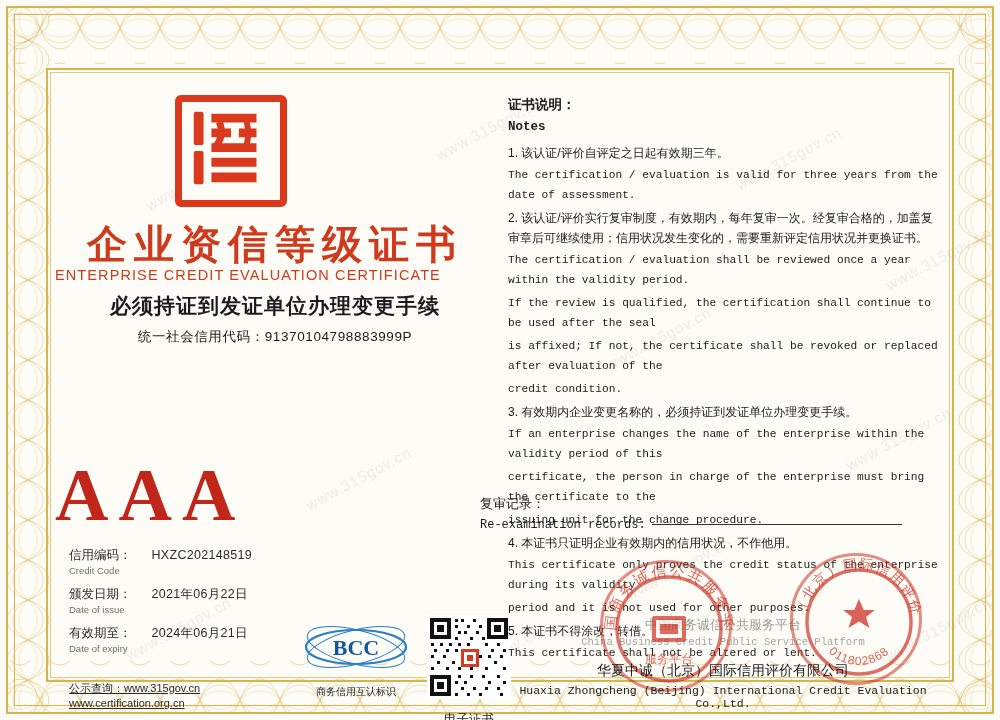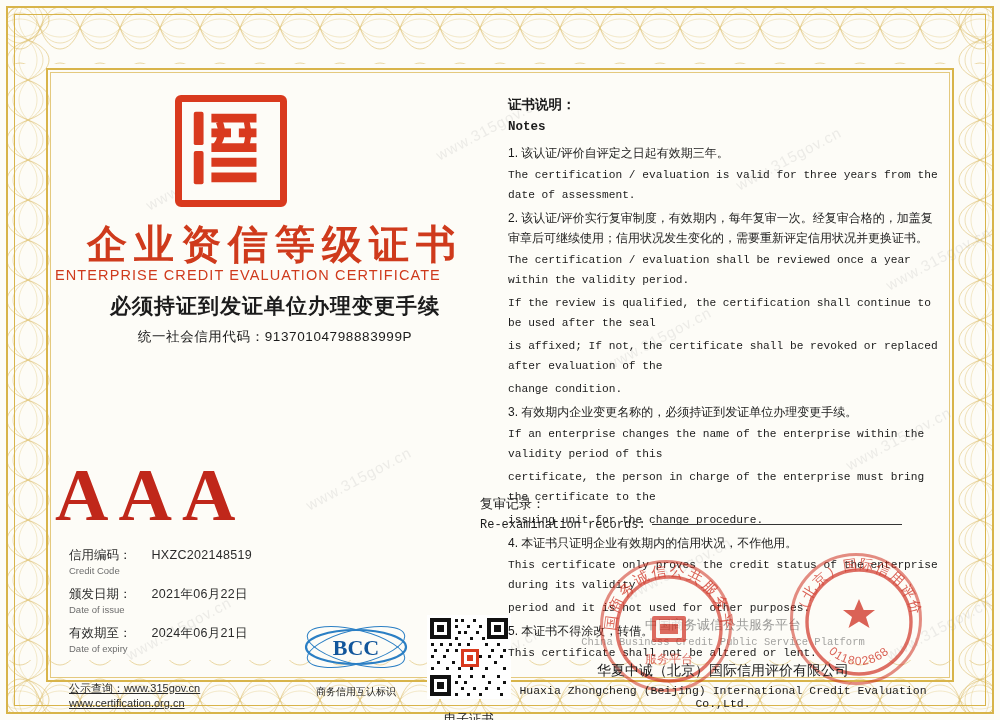--- a/index.html
+++ b/index.html
@@ -525,21 +525,21 @@
     <div class="notes-title-cn">证书说明：</div>
     <div class="notes-title-en">Notes</div>
 
     <div class="note-cn">1. 该认证/评价自评定之日起有效期三年。</div>
     <div class="note-en">The certification / evaluation is valid for three years from the date of assessment.</div>
 
     <div class="note-cn">2. 该认证/评价实行复审制度，有效期内，每年复审一次。经复审合格的，加盖复审章后可继续使用；信用状况发生变化的，需要重新评定信用状况并更换证书。</div>
     <div class="note-en">The certification / evaluation shall be reviewed once a year within the validity period.</div>
     <div class="note-en">If the review is qualified,  the certification shall continue to be used after the seal</div>
     <div class="note-en">is affixed; If not, the certificate shall be revoked or replaced after evaluation of the</div>
-    <div class="note-en">change condition.</div>
+    <div class="note-en">credit condition.</div>
 
     <div class="note-cn">3. 有效期内企业变更名称的，必须持证到发证单位办理变更手续。</div>
     <div class="note-en">If an enterprise changes the name of the enterprise within the validity period of this</div>
     <div class="note-en">certificate, the person in charge of the enterprise must bring  the certificate to the</div>
     <div class="note-en">issuing unit for the change procedure.</div>
 
     <div class="note-cn">4. 本证书只证明企业有效期内的信用状况，不作他用。</div>
     <div class="note-en">This certificate only proves the credit status of the enterprise during its validity</div>
     <div class="note-en">period and it is not used for other purposes.</div>
 

